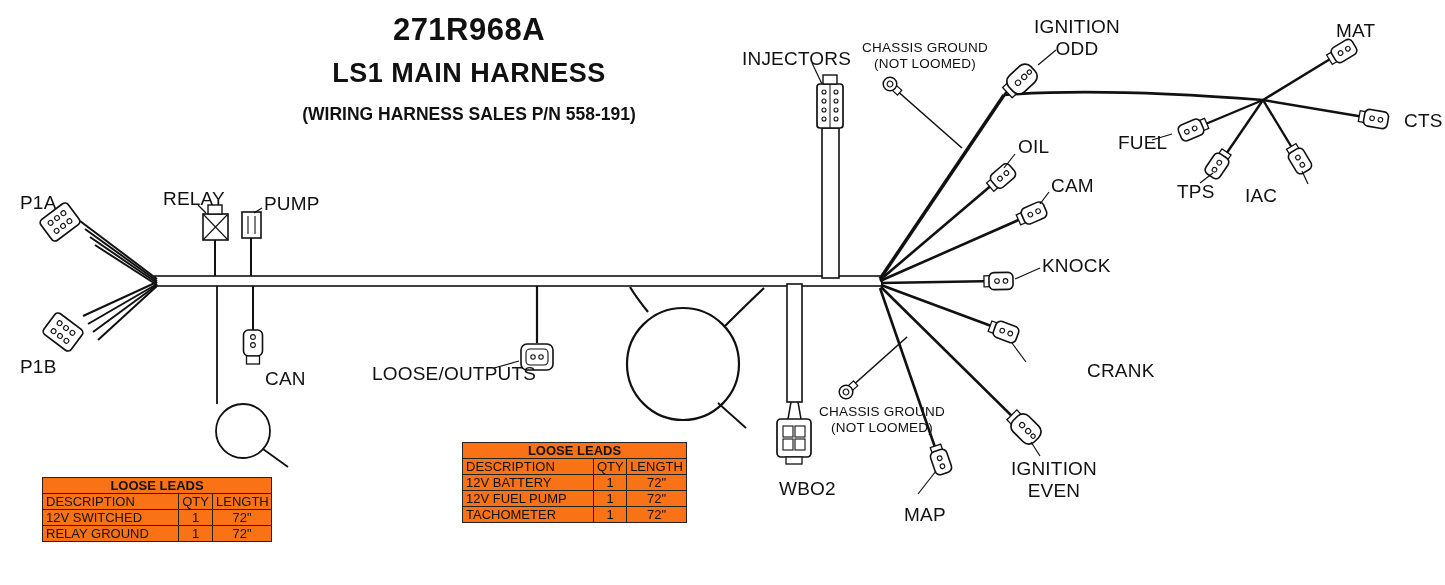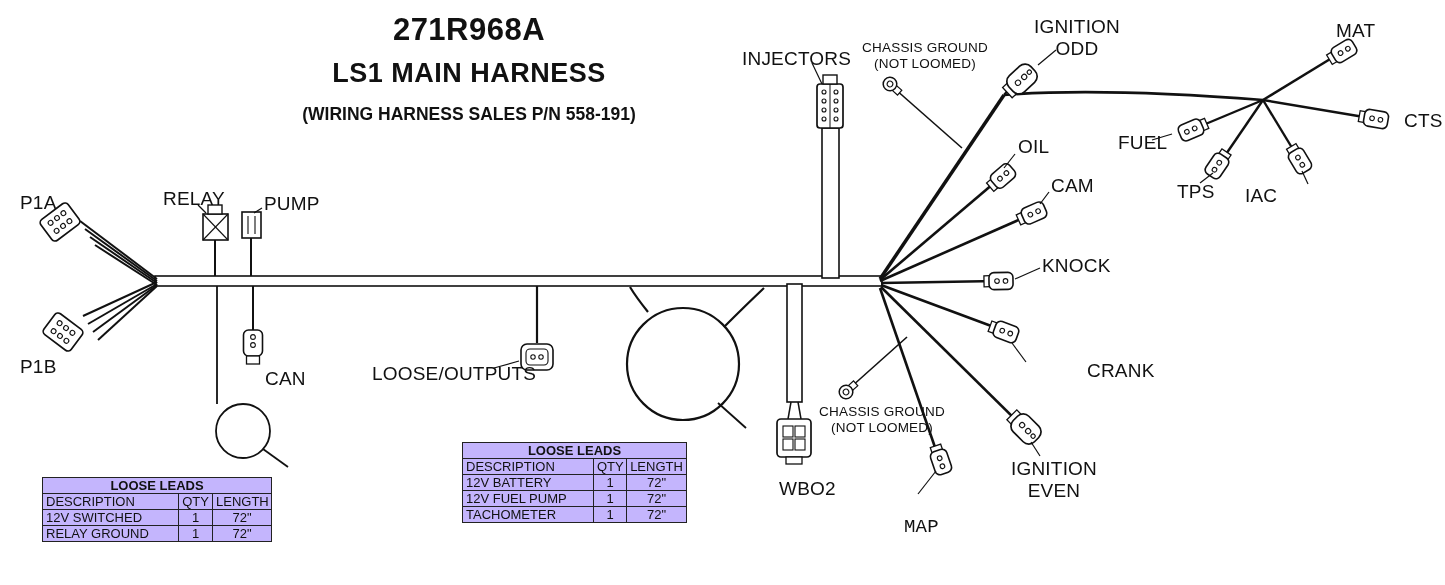--- a/index.html
+++ b/index.html
@@ -10,21 +10,21 @@
 
   .title-block { position:absolute; left:269px; top:12px; width:400px; text-align:center; }
   .title-pn   { font-size:31px; font-weight:bold; letter-spacing:.5px; }
   .title-name { font-size:27px; font-weight:bold; letter-spacing:.5px; margin-top:10px; }
   .title-sales{ font-size:17.5px; font-weight:bold; margin-top:15px; }
 
   .lbl { position:absolute; font-size:19px; line-height:1.18; white-space:pre-line; letter-spacing:.2px; }
   .lbl.c { transform:translateX(-50%); text-align:center; }
   .lbl.sm { font-size:13.5px;text-align:center; }
 
-  table.leads { position:absolute; border-collapse:collapse; background:#c4b5fd; font-size:13px; table-layout:fixed; }
+  table.leads { position:absolute; border-collapse:collapse; background:#f97316; font-size:13px; table-layout:fixed; }
   table.leads td { border:1px solid #222; padding:0 3px; height:16px; overflow:hidden; white-space:nowrap; }
   table.leads td.tt { text-align:center; font-weight:bold; }
   table.leads td.ctr { text-align:center; }
 
   svg .cbox { fill:#fff; stroke:#111; }
   svg .pin  { fill:none; stroke:#111; stroke-width:1.1; }
   svg .tube { fill:#fff; stroke:#111; stroke-width:1.6; }
   svg .wire { stroke:#111; fill:none; }
   svg .leader { stroke:#111; stroke-width:1.2; fill:none; }
 </style>
@@ -248,21 +248,21 @@
   <div class="lbl" style="left:1336px; top:20px;">MAT</div>
   <div class="lbl" style="left:1018px; top:136px;">OIL</div>
   <div class="lbl" style="left:1118px; top:132px;">FUEL</div>
   <div class="lbl" style="left:1404px; top:110px;">CTS</div>
   <div class="lbl" style="left:1051px; top:175px;">CAM</div>
   <div class="lbl" style="left:1177px; top:181px;">TPS</div>
   <div class="lbl" style="left:1245px; top:185px;">IAC</div>
   <div class="lbl" style="left:1042px; top:255px;">KNOCK</div>
   <div class="lbl" style="left:1087px; top:360px;">CRANK</div>
   <div class="lbl" style="left:779px;  top:478px;">WBO2</div>
-  <div class="lbl" style="left:904px;  top:516px;font-family:Liberation Mono, monospace;">MAP</div>
+  <div class="lbl" style="left:904px;  top:504px;">MAP</div>
 
   <table class="leads" style="left:42px; top:477px; width:229px;">
     <colgroup>
         <col style="width:136px">
         <col style="width:34px">
         <col style="width:59px">
       </colgroup>
     <tbody>
         <tr>
           <td class="tt" colspan="3">LOOSE LEADS</td>

